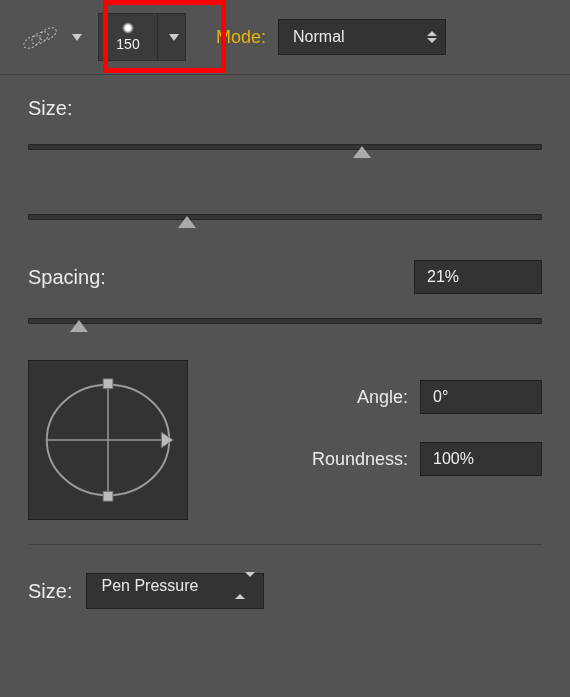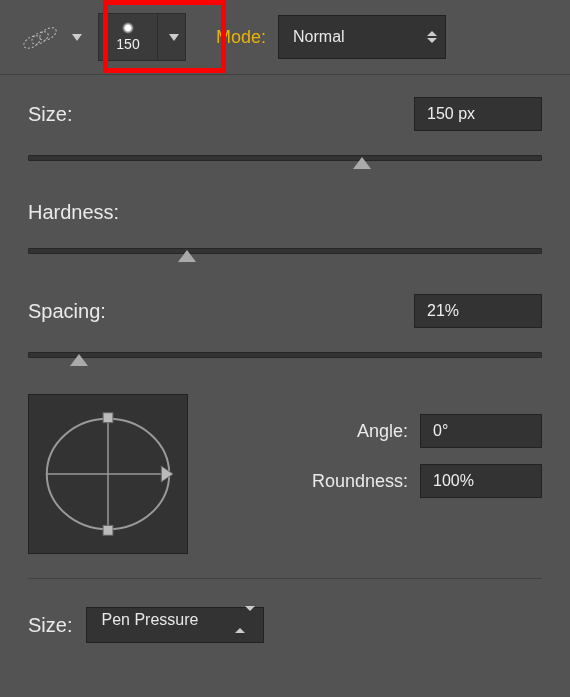--- a/index.html
+++ b/index.html
@@ -14,41 +14,41 @@
 
   .brush-preset { display: flex; align-items: center; border: 1px solid #2c2c2c; background: #3b3b3b; height: 48px; margin-left: 8px; }
   .brush-thumb { width: 58px; height: 46px; background: #3b3b3b; display: flex; flex-direction: column; align-items: center; justify-content: center; gap: 2px; }
   .brush-dot { width: 12px; height: 12px; border-radius: 50%; background: radial-gradient(circle, #fff 0%, #fff 30%, rgba(255,255,255,0) 70%); }
   .brush-size { color: #f0f0f0; font-size: 14px; }
   .brush-chev { width: 28px; height: 46px; background: #3b3b3b; border-left: 1px solid #2c2c2c; display: flex; align-items: center; justify-content: center; }
 
   .highlight { position: absolute; left: 103px; top: 0px; width: 123px; height: 73px; border: 5px solid #ff0000; pointer-events: none; }
 
   .mode-lbl { margin-left: 30px; color: #eab308; font-size: 18px; }
-  .select { margin-left: 12px; background: #333; border: 1px solid #222; height: 44px; display: flex; align-items: center; padding: 0 8px 0 14px; flex: 0 0 168px; justify-content: space-between; }
+  .select { margin-left: 12px; background: #333; border: 1px solid #222; height: 36px; display: flex; align-items: center; padding: 0 8px 0 14px; flex: 0 0 168px; justify-content: space-between; }
   .select .updown { display: flex; flex-direction: column; gap: 2px; }
   .tri-up { width: 0; height: 0; border-left: 5px solid transparent; border-right: 5px solid transparent; border-bottom: 5px solid #ccc; }
   .tri-down { width: 0; height: 0; border-left: 5px solid transparent; border-right: 5px solid transparent; border-top: 5px solid #ccc; }
 
   
   .group { padding: 22px 28px 0 28px; }
   .row { display: flex; justify-content: space-between; align-items: center; margin-bottom: 14px; }
   .lbl { color: #eaeaea; font-size: 20px; }
   .valbox { background: #333; border: 1px solid #222; width: 128px; height: 34px; display: flex; align-items: center; padding-left: 12px; font-size: 16px; color: #eee; }
 
   .slider { position: relative; height: 28px; margin-bottom: 6px; }
   .track { position: absolute; left: 0; right: 0; top: 10px; height: 6px; background: #333; border: 1px solid #262626; border-radius: 1px; }
   .thumb { position: absolute; top: 12px; width: 18px; height: 14px; margin-left: -9px; }
   .thumb::before { content: ""; position: absolute; left: 0; top: 0; width: 0; height: 0; border-left: 9px solid transparent; border-right: 9px solid transparent; border-bottom: 12px solid #aaa; filter: drop-shadow(0 1px 0 #555); }
 
   
   .angle-row { display: flex; padding: 18px 28px 0 28px; gap: 20px; align-items: flex-start; }
   .angle-widget { width: 160px; height: 160px; background: #333; border: 1px solid #222; position: relative; }
   .angle-widget svg { position: absolute; inset: 0; }
-  .angle-fields { flex: 1; display: flex; flex-direction: column; gap: 16px; padding-top: 20px; }
+  .angle-fields { flex: 1; display: flex; flex-direction: column; gap: 28px; padding-top: 20px; }
   .angle-fields .row { margin-bottom: 0; }
   .angle-fields .lbl { text-align: right; flex: 1; margin-right: 12px; font-size: 18px; }
   .angle-fields .valbox { width: 122px; }
 
   .divider { border: none; border-top: 1px solid #424242; margin: 24px 28px 0 28px; }
 
   
   .bottom-row { display: flex; align-items: center; padding: 28px 28px; gap: 14px; }
   .select-sm { background: #333; border: 1px solid #222; height: 36px; display: flex; align-items: center; padding: 0 8px 11px 14px; width: 178px; justify-content: space-between; }
 </style>
@@ -89,33 +89,29 @@
           <span class="tri-down"></span>
       </span>
     </div>
 
   </div>
   <div class="highlight"></div>
 
   <div class="group">
     <div class="row">
       <span class="lbl">Size:</span>
-      <div class="valbox">
-          <span>150 px</span>
-        </div>
     </div>
     <div class="slider">
       <div class="track"></div>
       <div class="thumb" style="left:65%"></div>
     </div>
   </div>
 
   <div class="group">
     <div class="row">
-      <span class="lbl">Hardness:</span>
     </div>
     <div class="slider">
       <div class="track"></div>
       <div class="thumb" style="left:31%"></div>
     </div>
   </div>
 
   <div class="group">
     <div class="row">
       <span class="lbl">Spacing:</span>

